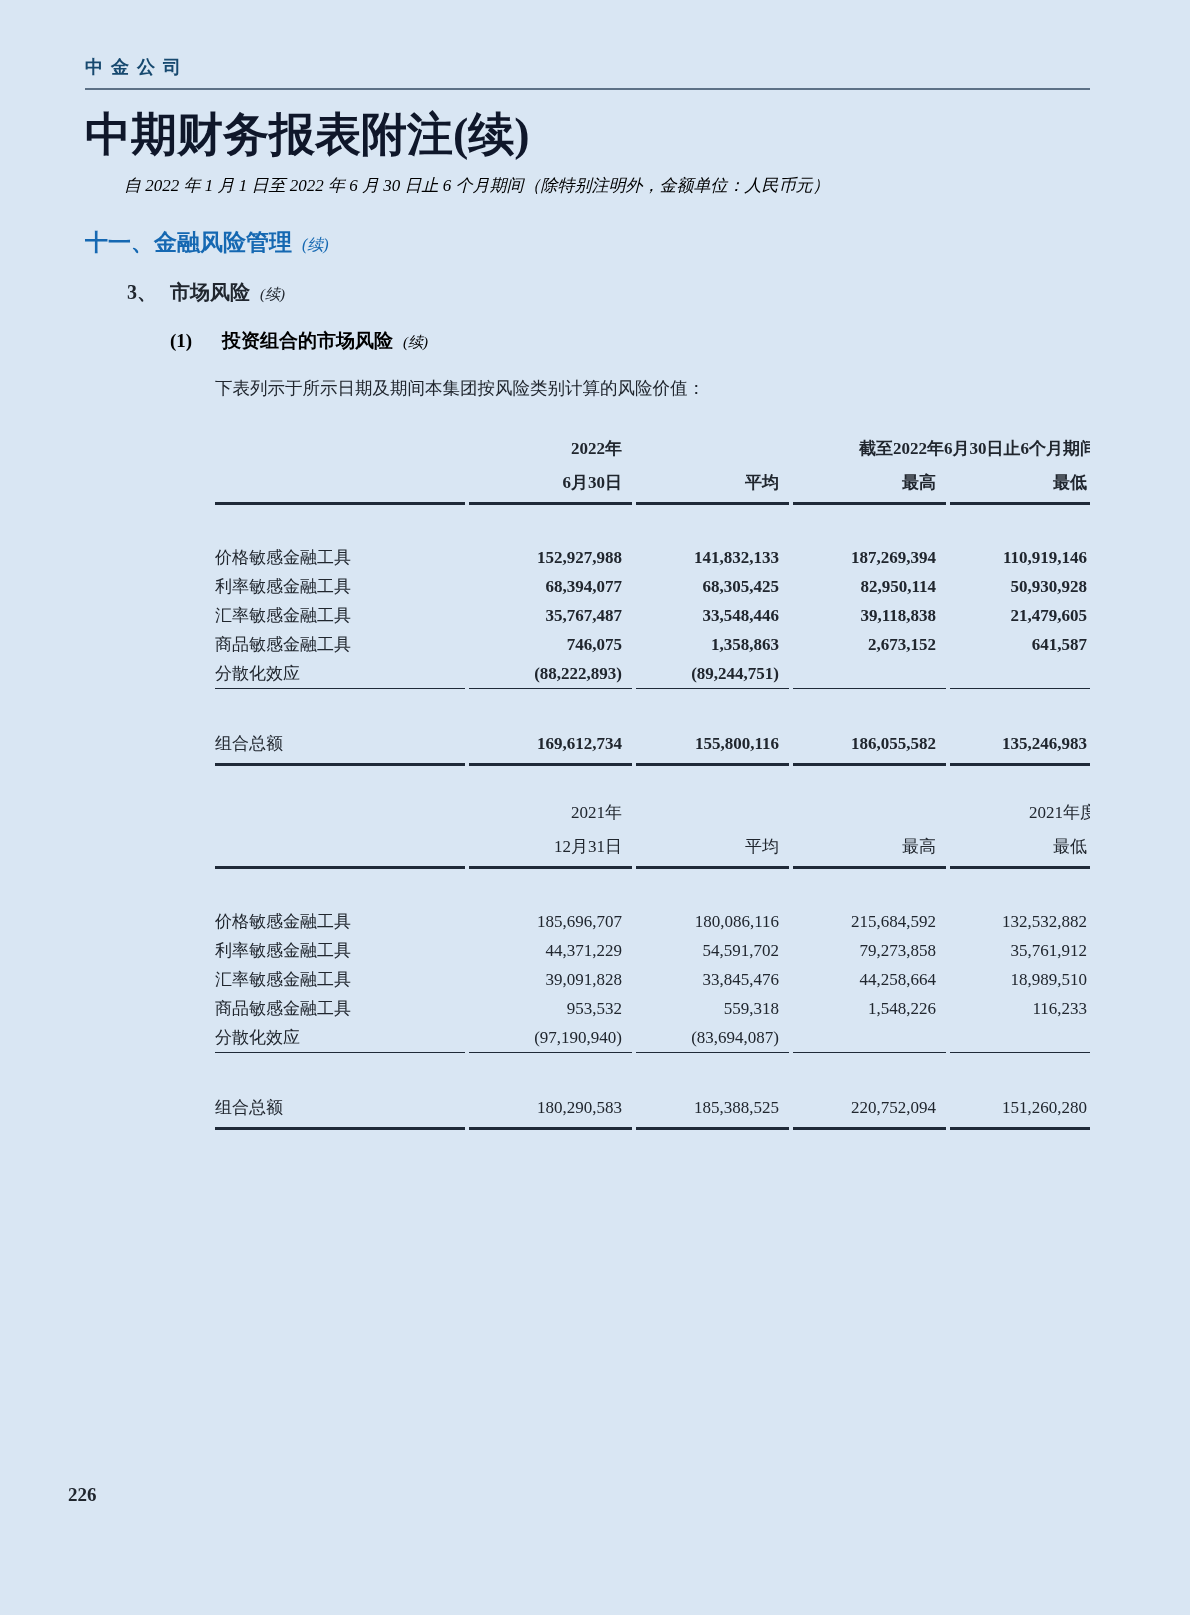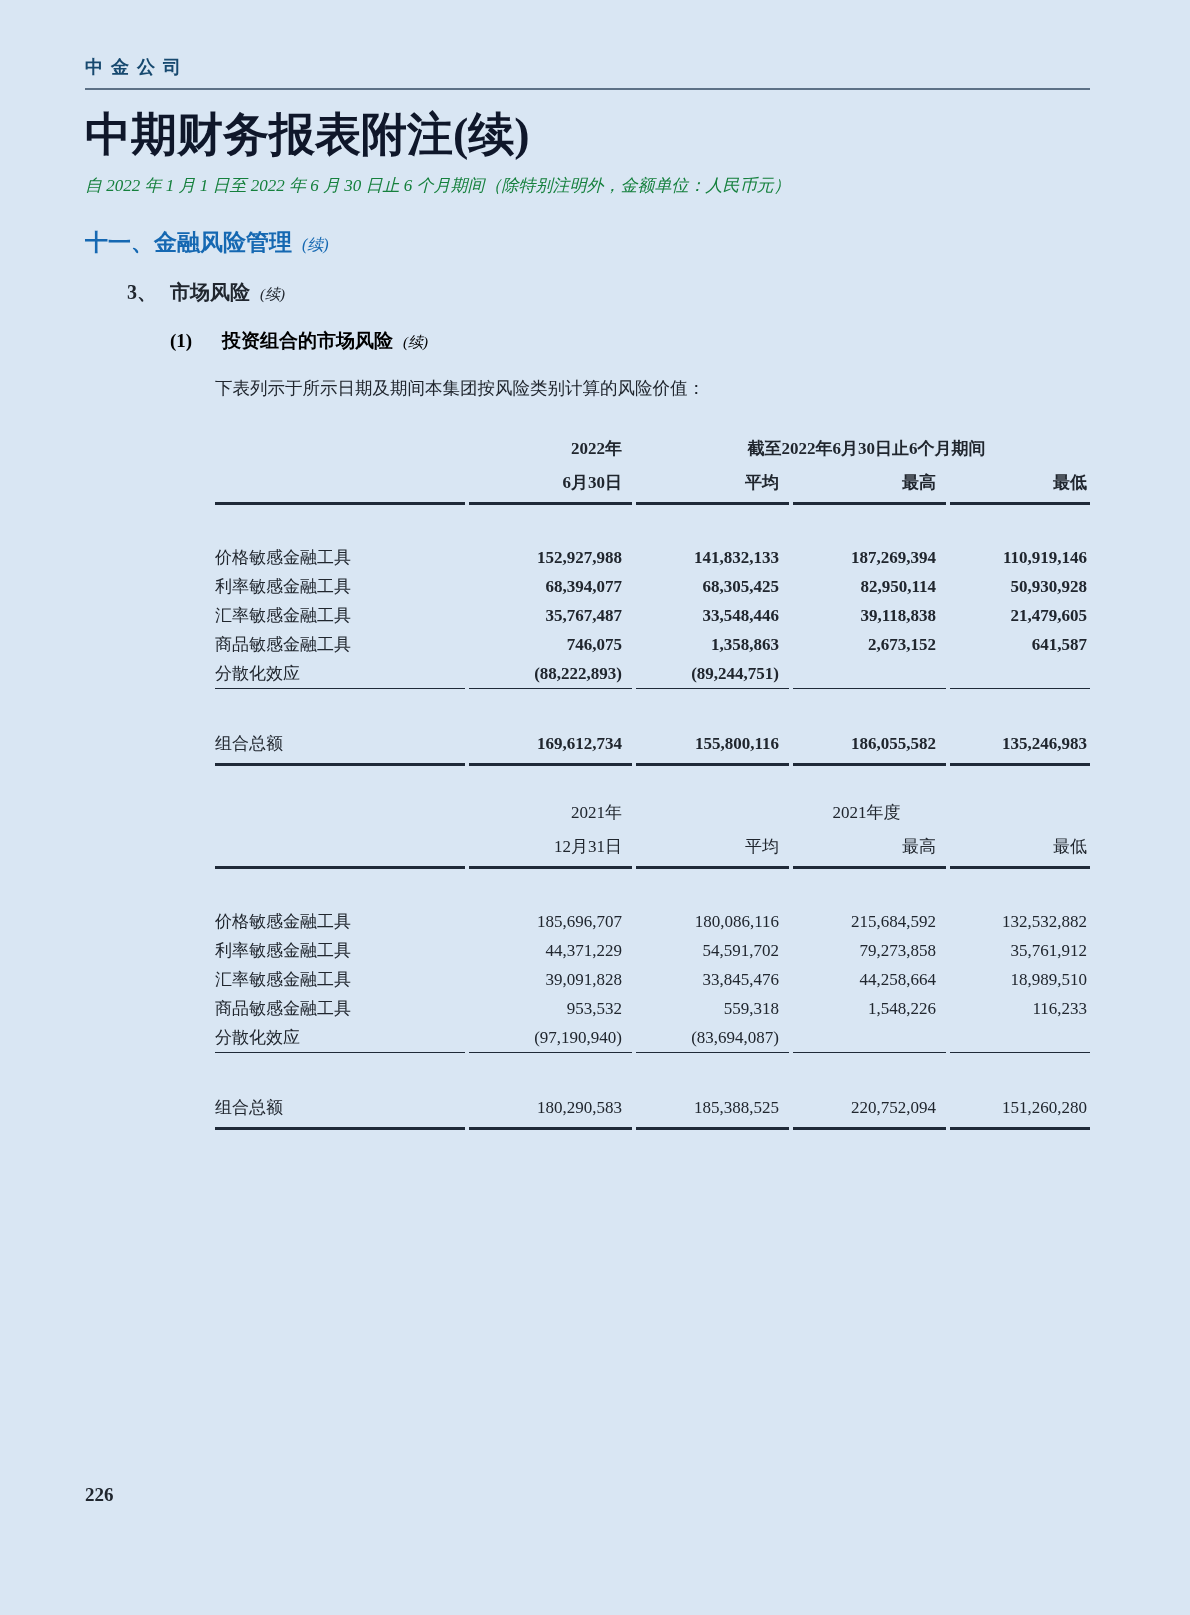--- a/index.html
+++ b/index.html
@@ -24,21 +24,21 @@
     width:1105px;
   }
   
   .doc-title {
     margin-top:16px;
     font-size:46px; font-weight:bold; color:#0f172a;
     line-height:1.28;
   }
   .doc-subtitle {
     margin-top:9px;
-    font-size:17px; font-style:italic; color:#15803d;
+    font-size:17px; font-style:italic; color:#000000;margin-left:39px;
   }
   
   .sec1 { margin-top:30px; font-size:23px; font-weight:bold; color:#1568b2; }
   .sec2 { margin-top:21px; margin-left:42px; font-size:20px; font-weight:bold; color:#20262e; }
   .sec2 .num-lbl { display:inline-block; width:43px; }
   .sec3 { margin-top:22px; margin-left:85px; font-size:19px; font-weight:bold; color:#000000; }
   .sec3 .num-lbl { display:inline-block; width:52px; }
   .cont { font-style:italic; font-weight:normal; font-size:15px; margin-left:10px; }
   .sec1 .cont { color:#1568b2; font-size:16px; }
   .intro { margin-top:22px; margin-left:130px; font-size:17.5px; color:#20262e; }
@@ -53,32 +53,32 @@
   .vtable col.c-label { width:250px; }
   .vtable col.c-n1 { width:163px; }
   .vtable col.c-n2 { width:153px; }
   .vtable col.c-n3 { width:153px; }
   .vtable col.c-n4 { width:147px; }
   .vtable th { font-weight:normal; }
   .bold-vals th { font-weight:bold; }
   .bold-vals td.num { font-weight:bold; }
   .vtable th, .vtable td { line-height:21px; vertical-align:bottom; }
   .vtable .num { text-align:right; padding-right:10px; }
-  .vtable .ctr { text-align:center; }
+  .vtable .ctr { text-align:right; }
   .vtable thead .r1 th { padding-bottom:7px; padding-top:2px; }
   .vtable thead .r2 th { padding-top:6px; padding-bottom:9px; border-bottom:3px solid #1f2a38; }
   .vtable tbody td { padding:4px 0 4px 0; }
   .vtable tbody td.num { padding-right:10px; }
   .vtable tbody td.first { padding-top:42px; }
   .vtable tbody td.rule-thin { border-bottom:1.5px solid #1f2a38; }
   .vtable tfoot tr.spacer td { height:40px; }
   .vtable tfoot .total td { padding:4px 0 9px 0; border-bottom:3px solid #1f2a38; }
   .vtable tfoot .total td.num { padding-right:10px; }
   .page-number {
-    position:absolute; left:85px; top:1484px;
+    position:absolute; left:68px; top:1484px;
     font-size:19px; font-weight:bold; color:#20262e;
   }
 </style>
 </head>
 <body>
 
 <div class="page">
 
   <div class="company">中金公司</div>
   <hr class="header-rule">

